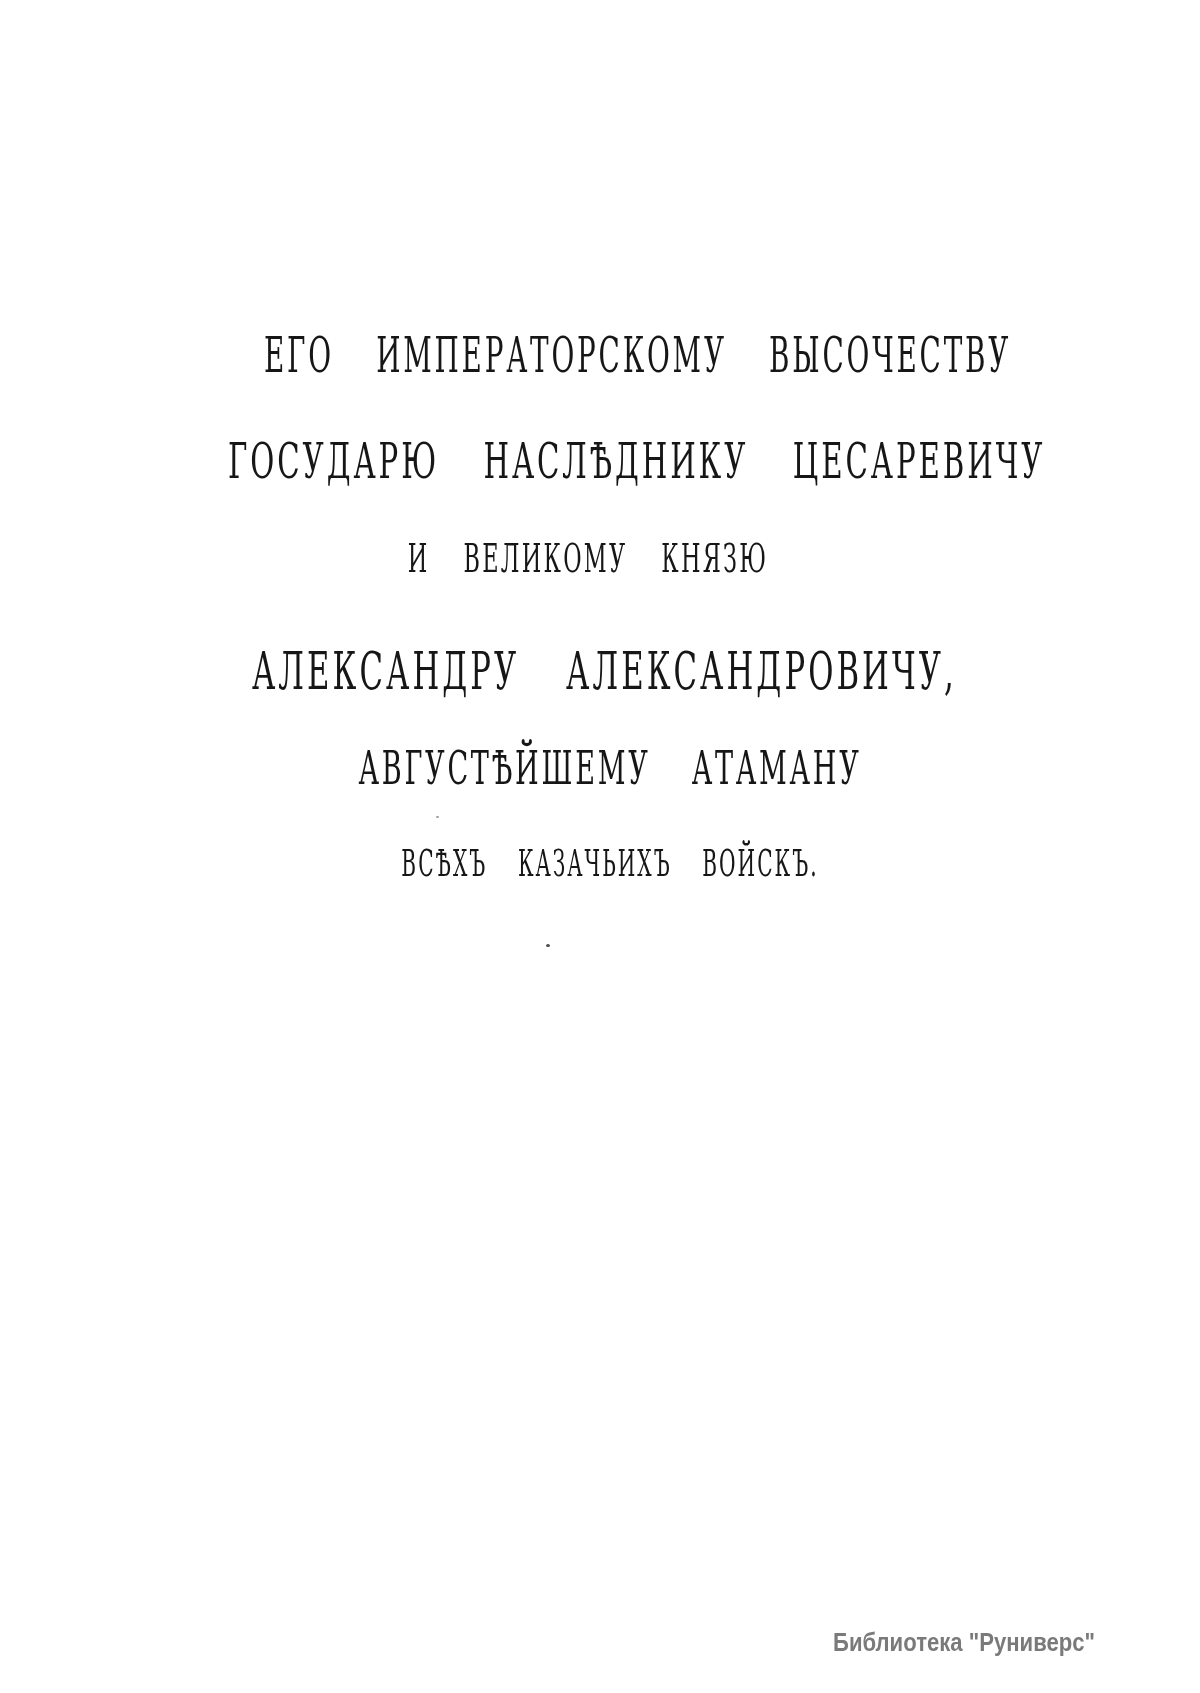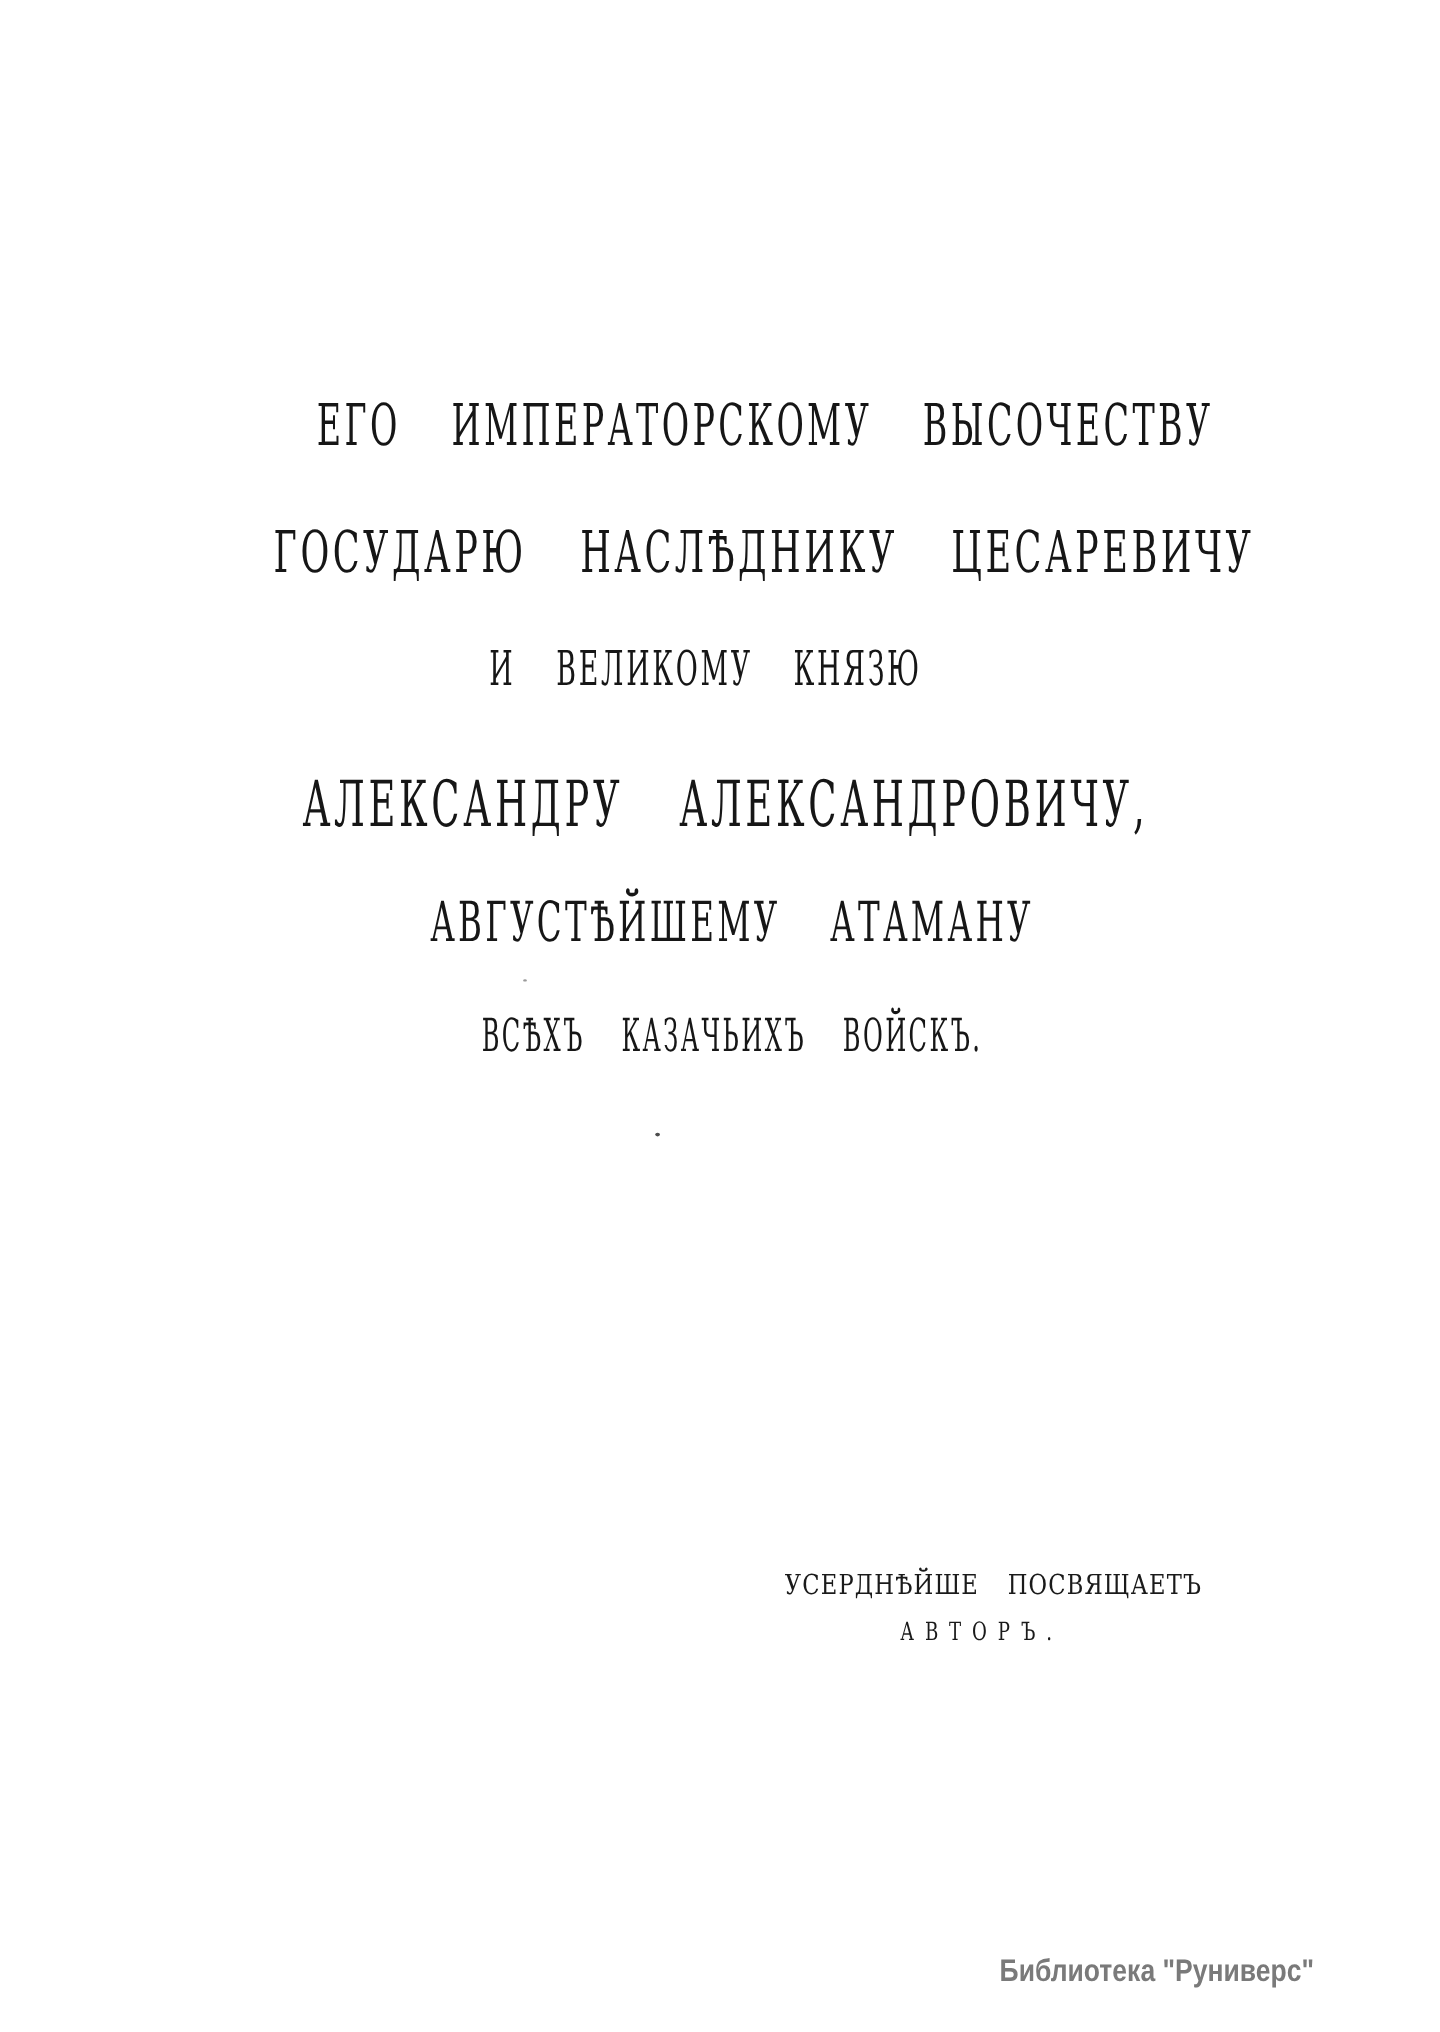--- a/index.html
+++ b/index.html
@@ -97,23 +97,19 @@
   <div class="title-line l2">ГОСУДАРЮ НАСЛѢДНИКУ ЦЕСАРЕВИЧУ</div>
 
   <div class="title-line l3">И ВЕЛИКОМУ КНЯЗЮ</div>
 
   <div class="title-line l4">АЛЕКСАНДРУ АЛЕКСАНДРОВИЧУ,</div>
 
   <div class="title-line l5">АВГУСТѢЙШЕМУ АТАМАНУ</div>
 
   <div class="title-line l6">ВСѢХЪ КАЗАЧЬИХЪ ВОЙСКЪ.</div>
 
-  <div class="signature">
-    <div class="sig-line sig1">УСЕРДНѢЙШЕ ПОСВЯЩАЕТЪ</div>
-    <div class="sig-line sig2">АВТОРЪ.</div>
-  </div>
 
   <div class="watermark">Библиотека "Руниверс"</div>
 
   <div class="speck speck-1"></div>
   <div class="speck speck-2"></div>
 
 </div>
 
 </body></html>

